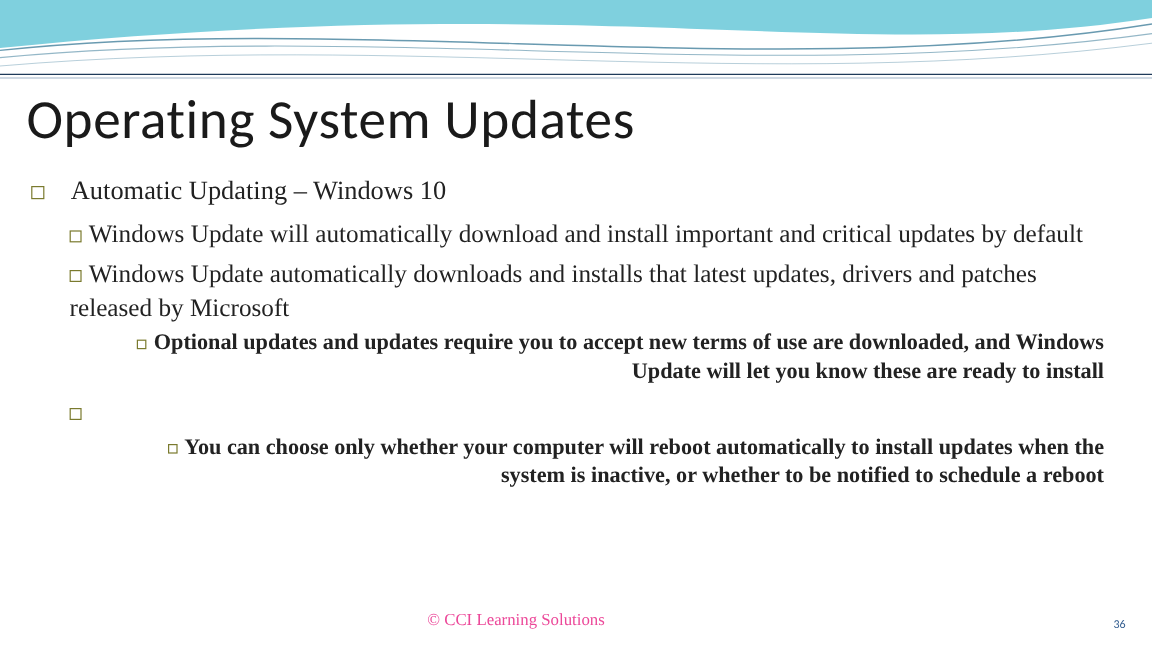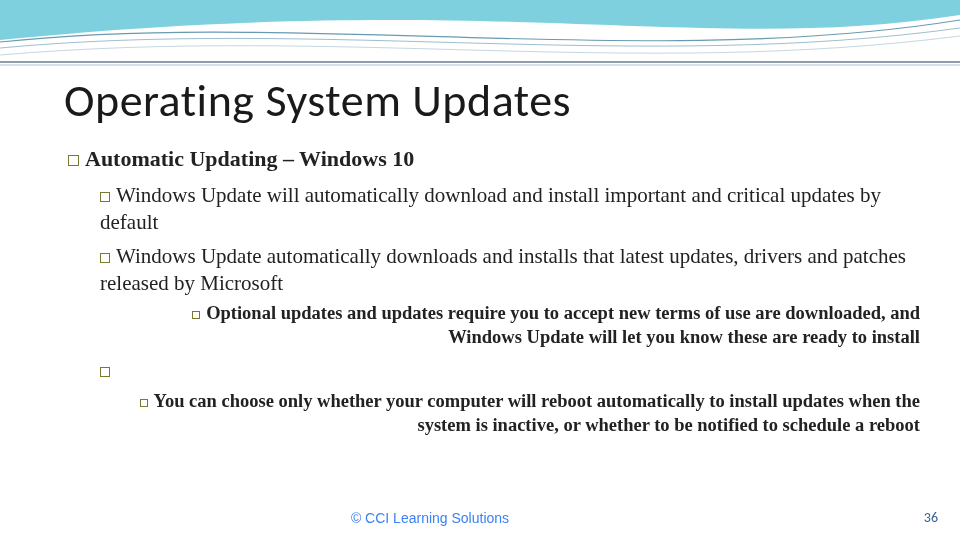--- a/index.html
+++ b/index.html
@@ -18,21 +18,21 @@
     top: 0;
     left: 0;
     width: 960px;
     height: 90px;
     pointer-events: none;
     z-index: 0;
   }
   .content {
     position: relative;
     z-index: 1;
-    padding: 72px 40px 0 64px;
+    padding: 72px 40px 0 22px;
   }
   .title {
     font-family: 'Segoe UI Light', 'Segoe UI', Calibri, Arial, sans-serif;
     font-weight: 300;
     font-size: 46px;
     color: #1a1a1a;
     margin: 0 0 18px 0;
     letter-spacing: 0.5px;
   }
   .lvl1 {
@@ -45,48 +45,48 @@
     width: 11px;
     height: 11px;
     margin-right: 6px;
     vertical-align: baseline;
     position: relative;
     top: 0px;
     box-sizing: border-box;
   }
   .lvl2 .bullet { width: 10px; height: 10px; border-width: 1.5px; }
   .lvl3 .bullet { width: 8px; height: 8px; border-width: 1.3px; }
-  .lvl1-text { font-weight: bold; }
+  .lvl1-text { font-weight: normal; margin-left: 16px; }
   .lvl2 {
     margin: 6px 0 4px 36px;
     font-size: 21px;
     line-height: 1.3;
   }
   .lvl3 {
     margin: 4px 0 8px 70px;
     font-size: 18.5px;
     font-weight: bold;
     line-height: 1.3;
     text-align: right;
   }
   .footer-center {
     position: absolute;
     bottom: 14px;
     width: 860px;
     text-align: center;
-    font-family: Liberation Sans, sans-serif;
+    font-family: Liberation Serif, serif;
     font-size: 14px;
-    color: #3b82f6;
+    color: #ec4899;
   }
   .footer-right {
     position: absolute;
     bottom: 14px;
     right: 22px;
     font-family: Calibri, Arial, sans-serif;
-    font-size: 14px;
+    font-size: 10px;
     color: #355f91;
   }
 </style>
 </head>
 <body>
 
 <svg class="wave-bg" viewBox="0 0 960 90" preserveAspectRatio="none">
   <path d="M0,0 L960,0 L960,15 C700,55 500,-10 0,40 Z" fill="#68c8d8" opacity="0.85"></path>
   <path d="M0,42 C300,10 650,70 960,20" stroke="#2a6f8f" stroke-width="1.2" fill="none" opacity="0.7"></path>
   <path d="M0,48 C320,18 640,72 960,28" stroke="#2a6f8f" stroke-width="0.9" fill="none" opacity="0.5"></path>

